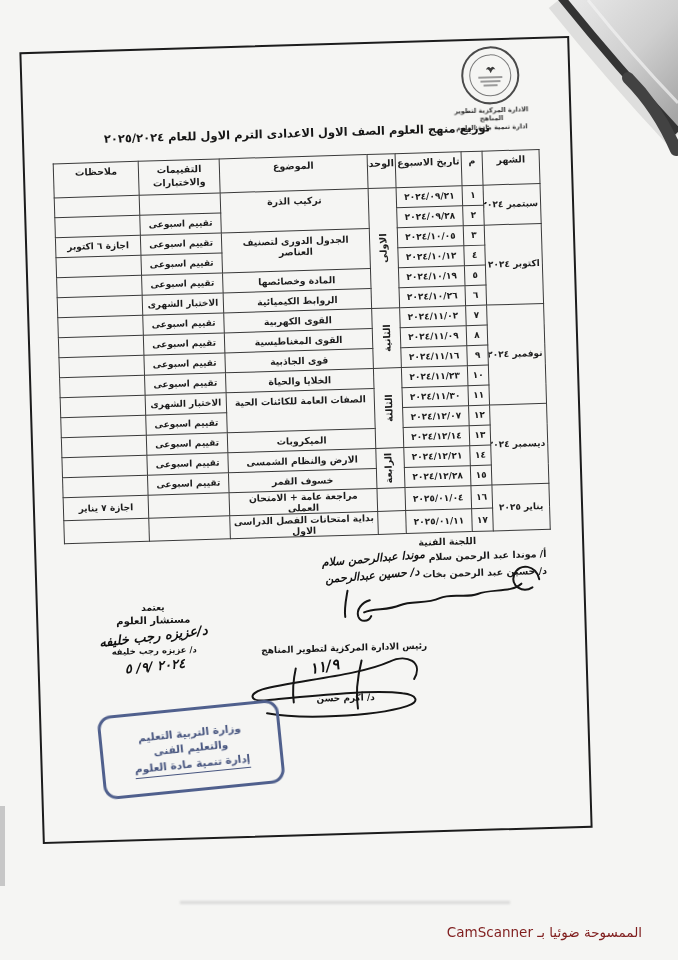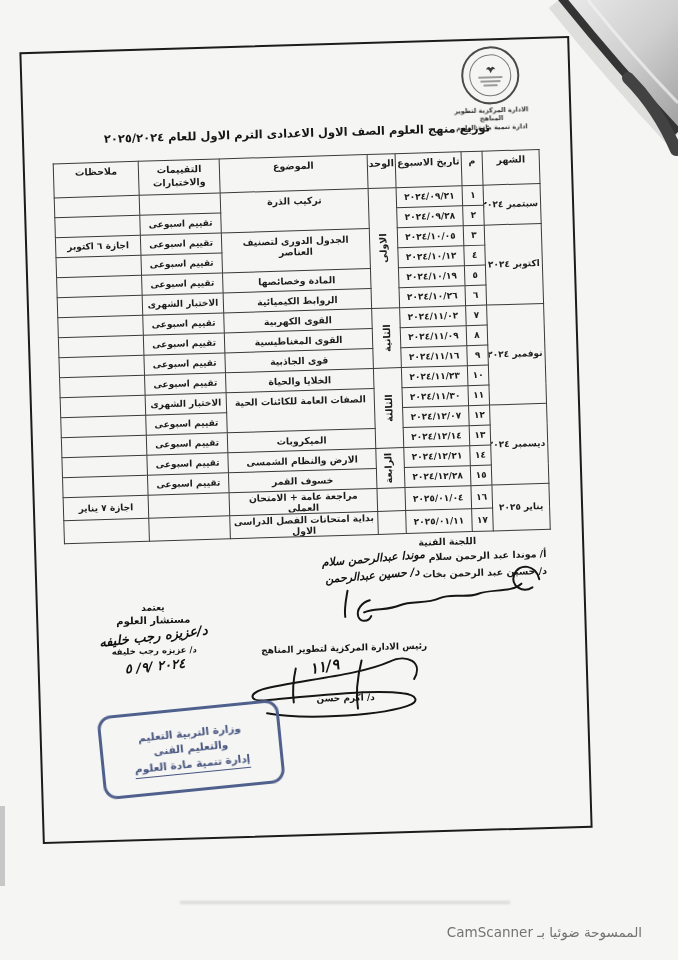--- a/index.html
+++ b/index.html
@@ -53,21 +53,21 @@
   .director .name{font-size:9px;font-weight:bold;margin-top:40px;}
   .director .hw-date{position:absolute;top:14px;left:70px;font-size:15px;transform:rotate(-8deg);}
 
   
   .stamp{position:absolute;top:658px;left:58px;width:176px;height:78px;transform:rotate(-4deg);
          border:3px solid #50608d;border-radius:14px;display:flex;flex-direction:column;align-items:center;justify-content:center;
          color:#47557f;font-weight:bold;font-size:10.5px;line-height:1.45;direction:rtl;filter:blur(.2px);}
   .stamp .u{border-bottom:1.5px solid #47557f;padding-bottom:1px;}
 
   
-  .camscanner{position:absolute;top:924px;right:36px;font-size:13.5px;color:#737373;direction:rtl;}
+  .camscanner{position:absolute;top:924px;right:36px;font-size:13.5px;color:#7f1d1d;direction:rtl;}
   .smudge{position:absolute;left:180px;top:901px;width:330px;height:3px;background:#d9d9d9;filter:blur(1.3px);}
   .edge-sliver{position:absolute;left:0;top:806px;width:5px;height:80px;background:#c7c7c7;}
 </style>
 </head>
 <body>
 
 <div class="screen">
 
   <svg class="sig-svg" style="top:0;right:0;width:678px;height:300px" width="678" height="300" viewBox="0 0 678 300">
     <defs>

